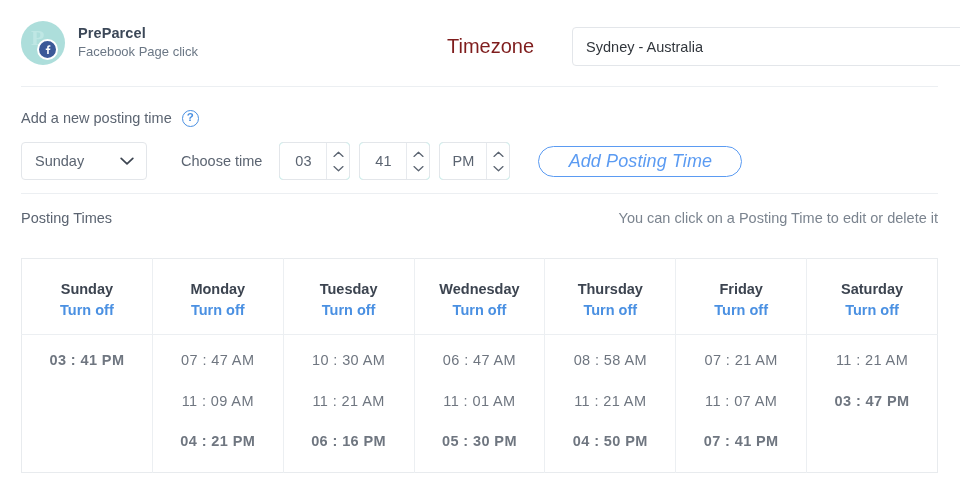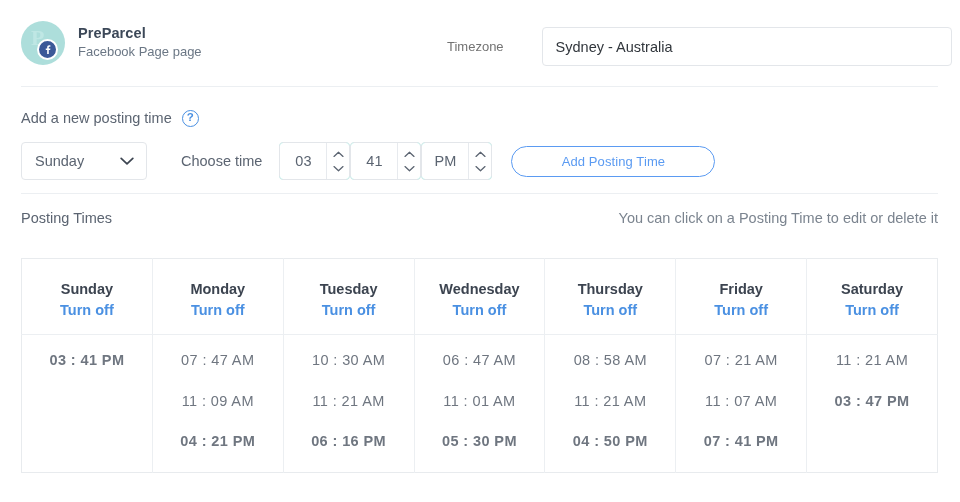--- a/index.html
+++ b/index.html
@@ -96,22 +96,22 @@
   }
 
   .tz-group {
     position: absolute;
     left: 447px;
     top: 27px;
     display: flex;
     align-items: center;
   }
   .tz-label {
-    font-size: 13px;
-    color: #737373;
+    font-size: 20px;
+    color: #7f1d1d;
     margin-right: 18px;
     white-space: nowrap;
   }
   .tz-select {
     width: 410px;
     height: 39px;
     border: 1px solid #e3e6ea;
     border-radius: 4px;
     background: #ffffff;
     display: flex;
@@ -196,20 +196,21 @@
     white-space: nowrap;
   }
 
   .spinner {
     display: flex;
     align-items: stretch;
     height: 38px;
     border: 1px solid #e3e6ea;
     border-radius: 4px;
     background: #5eead4;
+    margin-right: 9px;
     overflow: hidden;
   }
   .spinner-value {
     width: 46px;
     display: flex;
     align-items: center;
     justify-content: center;
     font-size: 14.5px;
     color: #5b6471;
     background: #fff;
@@ -239,27 +240,28 @@
   }
 
   .add-btn {
     margin-left: 19px;
     width: 204px;
     height: 31px;
     border-radius: 22px;
     border: 1px solid #5b9bf2;
     background: #ffffff;
     color: #5b9bf2;
-    font-size: 13px;
+    font-size: 18px;
     font-family: "Liberation Sans", sans-serif;
     cursor: pointer;
     letter-spacing: .1px;
     display: flex;
     align-items: center;
     justify-content: center;
+    font-style: italic;
   }
 
   
   .pt-head {
     position: absolute;
     left: 21px;
     top: 210px;
     width: 917px;
     display: flex;
     align-items: center;
@@ -341,21 +343,21 @@
           <span class="avatar-letter">P</span>
         </div>
         <div class="fb-badge">
           <svg width="11" height="11" viewBox="0 0 12 12" aria-hidden="true">
             <path d="M7.4 11V6.6h1.5l.22-1.7H7.4V3.8c0-.5.14-.83.84-.83h.9V1.45A12 12 0 0 0 7.83 1.4c-1.3 0-2.2.8-2.2 2.26V4.9H4.1v1.7h1.53V11z" fill="#ffffff"></path>
           </svg>
         </div>
       </div>
       <div class="account-text">
         <div class="account-name">PreParcel</div>
-        <div class="account-sub">Facebook Page page</div>
+        <div class="account-sub">Facebook Page click</div>
       </div>
     </div>
 
     <div class="tz-group">
       <span class="tz-label">Timezone</span>
       <div class="tz-select">
         <span>Sydney - Australia</span>
       </div>
     </div>
 

